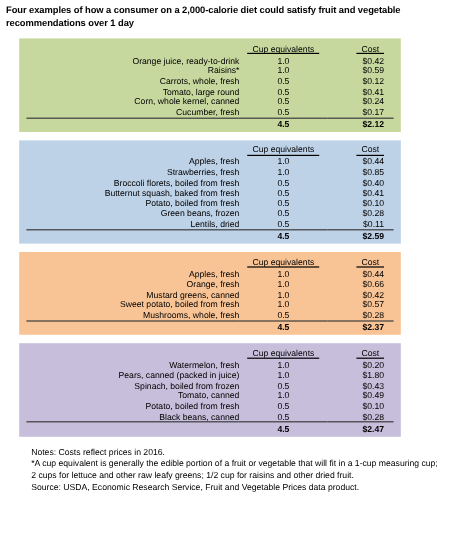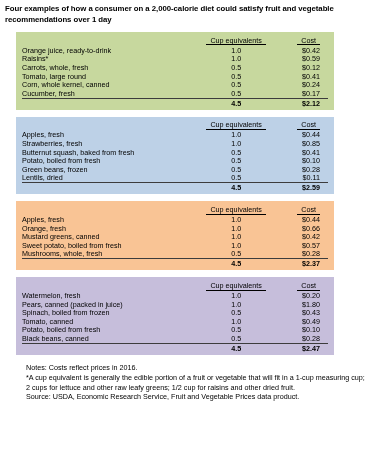--- a/index.html
+++ b/index.html
@@ -47,21 +47,21 @@
     width: 100%;
     font-size: 7.2px;
     line-height: 1.0;
   }
   table.menu td, table.menu th {
     padding: 0.7px 0;
     font-weight: normal;
     vertical-align: bottom;
     white-space: nowrap;
   }
-  .col-item   { text-align: left;  width: 58%; }
+  .col-item   { text-align: right;  width: 58%; }
   .col-cups   { text-align: center; width: 24%; }
   .col-cost   { text-align: right; width: 18%; padding-right: 8px !important; }
 
   thead th { padding-bottom: 2.5px; }
   thead th .hdr {
     display: inline-block;
     border-bottom: 0.9px solid #000;
     padding: 0 4px 0.5px 4px;
   }
   thead th.col-item .hdr { border-bottom: none; }
@@ -151,20 +151,25 @@
               <td class="col-item">Apples, fresh</td>
               <td class="col-cups">1.0</td>
               <td class="col-cost">$0.44</td>
             </tr>
             <tr>
               <td class="col-item">Strawberries, fresh</td>
               <td class="col-cups">1.0</td>
               <td class="col-cost">$0.85</td>
             </tr>
             <tr>
+              <td class="col-item">Broccoli florets, boiled from fresh</td>
+              <td class="col-cups">0.5</td>
+              <td class="col-cost">$0.40</td>
+            </tr>
+            <tr>
               <td class="col-item">Butternut squash, baked from fresh</td>
               <td class="col-cups">0.5</td>
               <td class="col-cost">$0.41</td>
             </tr>
             <tr>
               <td class="col-item">Potato, boiled from fresh</td>
               <td class="col-cups">0.5</td>
               <td class="col-cost">$0.10</td>
             </tr>
             <tr>

